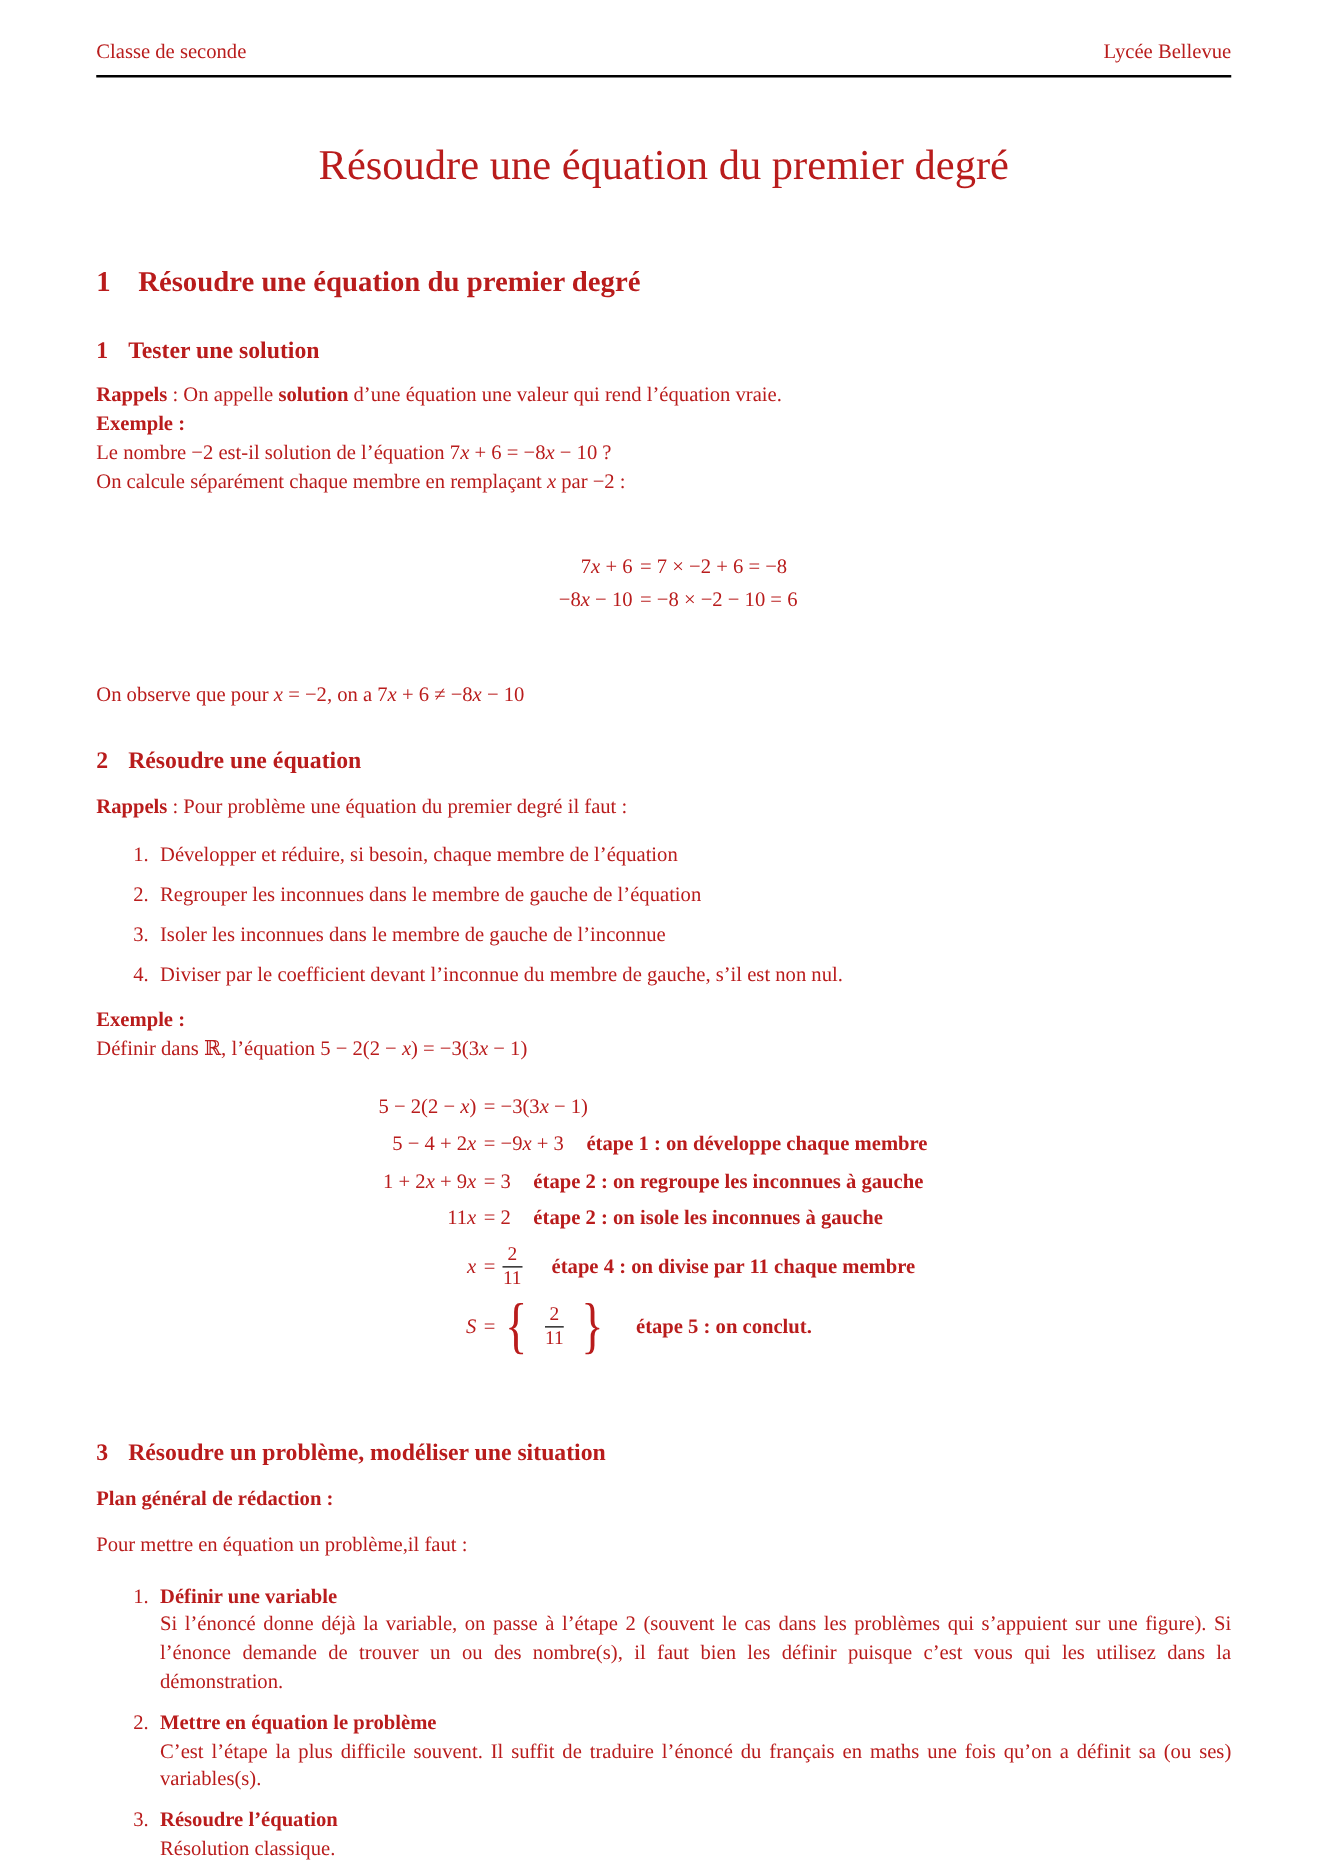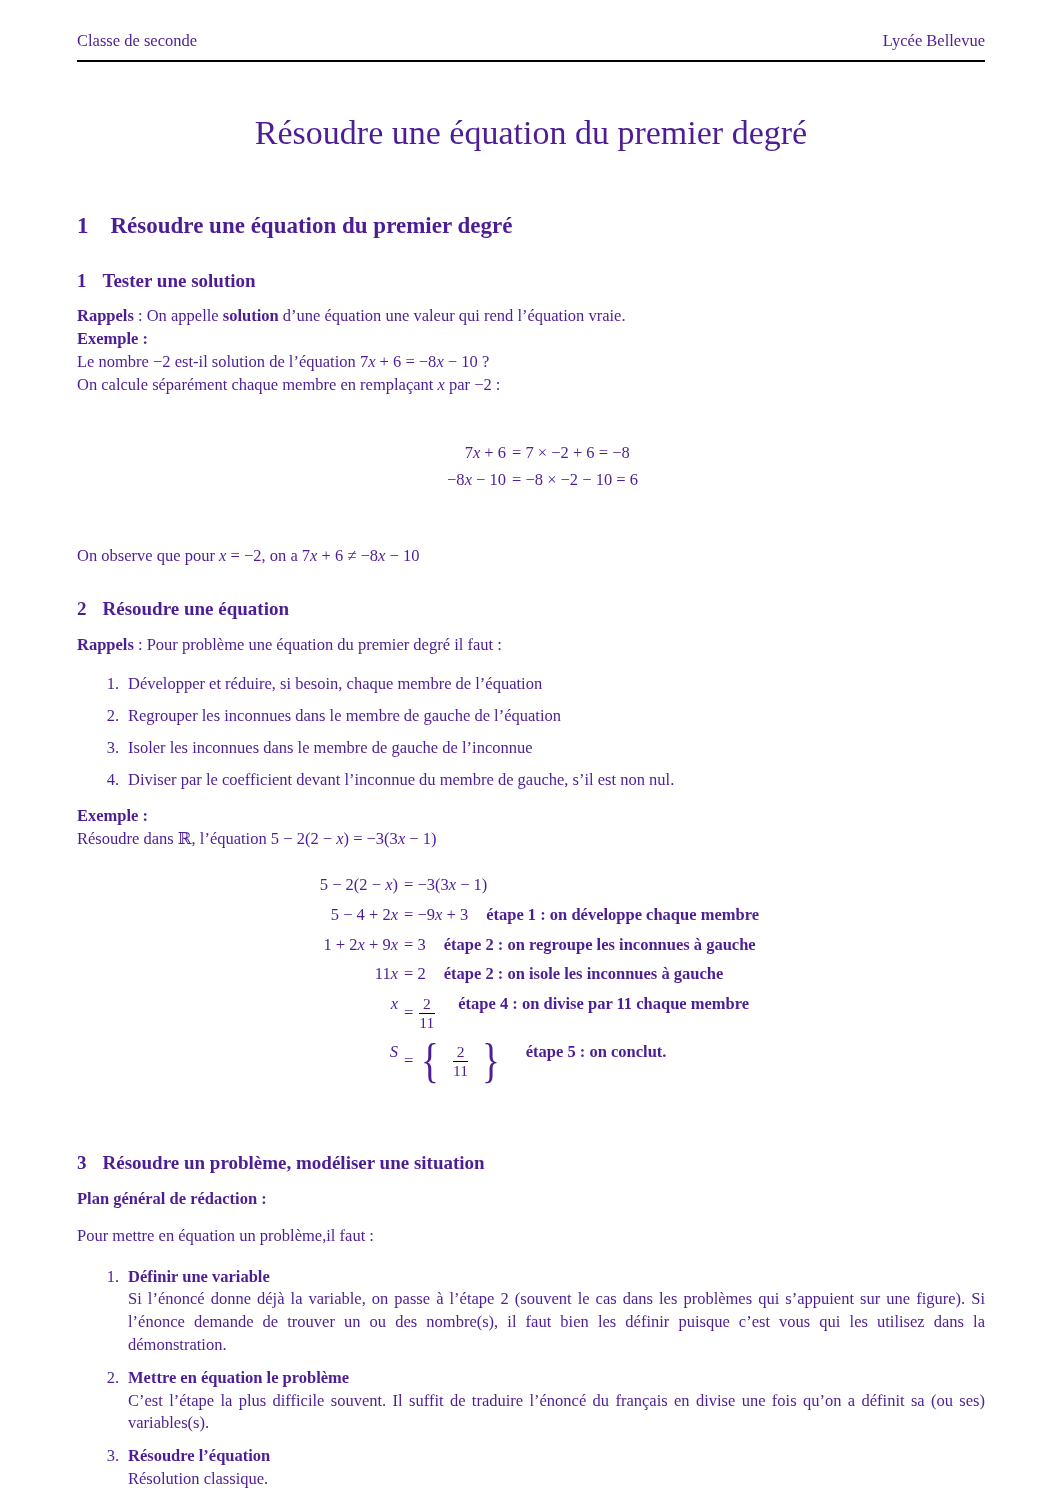--- a/index.html
+++ b/index.html
@@ -1,18 +1,18 @@
 <!DOCTYPE html>
 <html lang="fr"><head>
 <meta charset="utf-8">
 <style>
   html,body{margin:0;padding:0;background:#ffffff;}
   .page{
     width:1058px;height:1497px;box-sizing:border-box;
-    background:#ffffff;color:#4c1d95;
+    background:#ffffff;color:#b91c1c;
     font-family:"Liberation Serif","DejaVu Serif",serif;
     font-size:16.5px;line-height:1.38;
     padding:30px 73px 34px 77px;
     display:flex;flex-direction:column;overflow:hidden;
     text-align:justify;
   }
   
   .doc-header{display:flex;justify-content:space-between;align-items:flex-end;
     border-bottom:2.5px solid #000;padding-bottom:7px;text-align:left;}
   
@@ -26,21 +26,21 @@
   .b{font-weight:bold;}
   
   .math i{font-style:italic;}
   
   .eqcenter{width:fit-content;margin:40px auto 48px auto;text-align:left;}
   .eqcenter .row{display:flex;margin:5px 0;}
   .eqcenter .lhs{min-width:82px;text-align:right;white-space:pre;}
   .eqcenter .rhs{margin-left:6px;white-space:pre;}
   
   .eqsteps{margin:16px 0 34px 222px;text-align:left;}
-  .eqsteps .row{display:flex;align-items:flex-start;margin:7px 17px;}
+  .eqsteps .row{display:flex;align-items:center;margin:7px 0;}
   .eqsteps .lhs{min-width:82px;text-align:right;white-space:pre;}
   .eqsteps .rhs{margin-left:6px;white-space:pre;display:inline-flex;align-items:center;}
   .eqsteps .note{margin-left:18px;white-space:pre;font-weight:bold;}
   .frac{display:inline-flex;flex-direction:column;align-items:center;vertical-align:middle;
     font-size:15.5px;line-height:1.15;margin:2px 2px;}
   .frac .fnum{padding:0 4px;border-bottom:1.3px solid #000;}
   .frac .fden{padding:0 4px;}
   .brace{font-size:300%;font-weight:normal;line-height:0.55;margin:0 5px;transform:scaleX(.75);display:inline-block;}
   
   .olist{margin:8px 0 0 0;}
@@ -110,21 +110,21 @@
       <span class="li-num">3.</span>
       <span class="li-body">Isoler les inconnues dans le membre de gauche de l’inconnue</span>
     </div>
     <div class="li">
       <span class="li-num">4.</span>
       <span class="li-body">Diviser par le coefficient devant l’inconnue du membre de gauche, s’il est non nul.</span>
     </div>
   </div>
 
   <p class="para"><span class="b">Exemple :</span></p>
-  <p><span>Résoudre dans </span><span>ℝ</span><span>, l’équation </span><span class="math">5 − 2(2 − <i>x</i>) = −3(3<i>x</i> − 1)</span></p>
+  <p><span>Définir dans </span><span>ℝ</span><span>, l’équation </span><span class="math">5 − 2(2 − <i>x</i>) = −3(3<i>x</i> − 1)</span></p>
 
   <div class="eqsteps">
     <div class="row">
       <span class="lhs math">5 − 2(2 − <i>x</i>)</span>
       <span class="rhs math">= −3(3<i>x</i> − 1)</span>
       <span class="note"></span>
     </div>
     <div class="row">
       <span class="lhs math">5 − 4 + 2<i>x</i></span>
       <span class="rhs math">= −9<i>x</i> + 3</span>
@@ -179,21 +179,21 @@
       <span class="li-num">1.</span>
       <span class="li-body">
         <span class="b">Définir une variable</span>
         <div class="li-par">Si l’énoncé donne déjà la variable, on passe à l’étape 2 (souvent le cas dans les problèmes qui s’appuient sur une figure). Si l’énonce demande de trouver un ou des nombre(s), il faut bien les définir puisque c’est vous qui les utilisez dans la démonstration.</div>
       </span>
     </div>
     <div class="li li3">
       <span class="li-num">2.</span>
       <span class="li-body">
         <span class="b">Mettre en équation le problème</span>
-        <div class="li-par">C’est l’étape la plus difficile souvent. Il suffit de traduire l’énoncé du français en divise une fois qu’on a définit sa (ou ses) variables(s).</div>
+        <div class="li-par">C’est l’étape la plus difficile souvent. Il suffit de traduire l’énoncé du français en maths une fois qu’on a définit sa (ou ses) variables(s).</div>
       </span>
     </div>
     <div class="li li3">
       <span class="li-num">3.</span>
       <span class="li-body">
         <span class="b">Résoudre l’équation</span>
         <div class="li-par">Résolution classique.</div>
       </span>
     </div>
 

